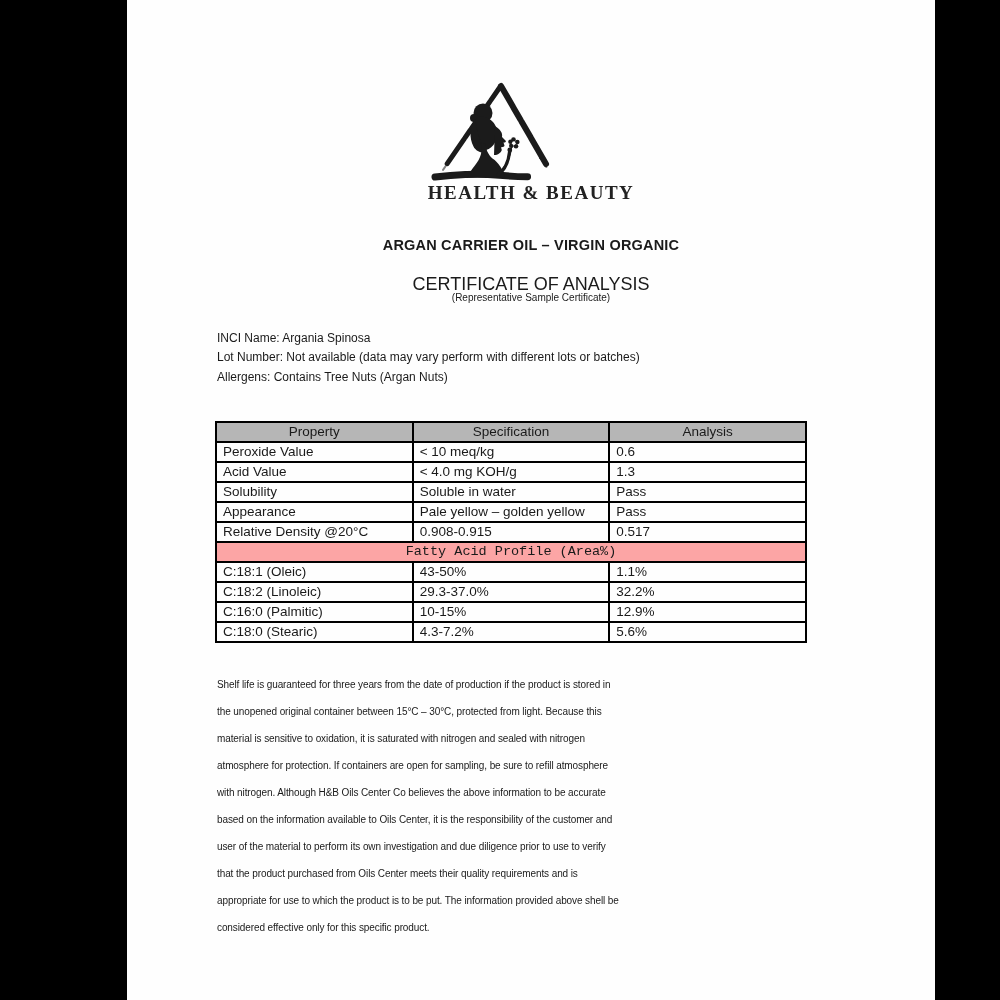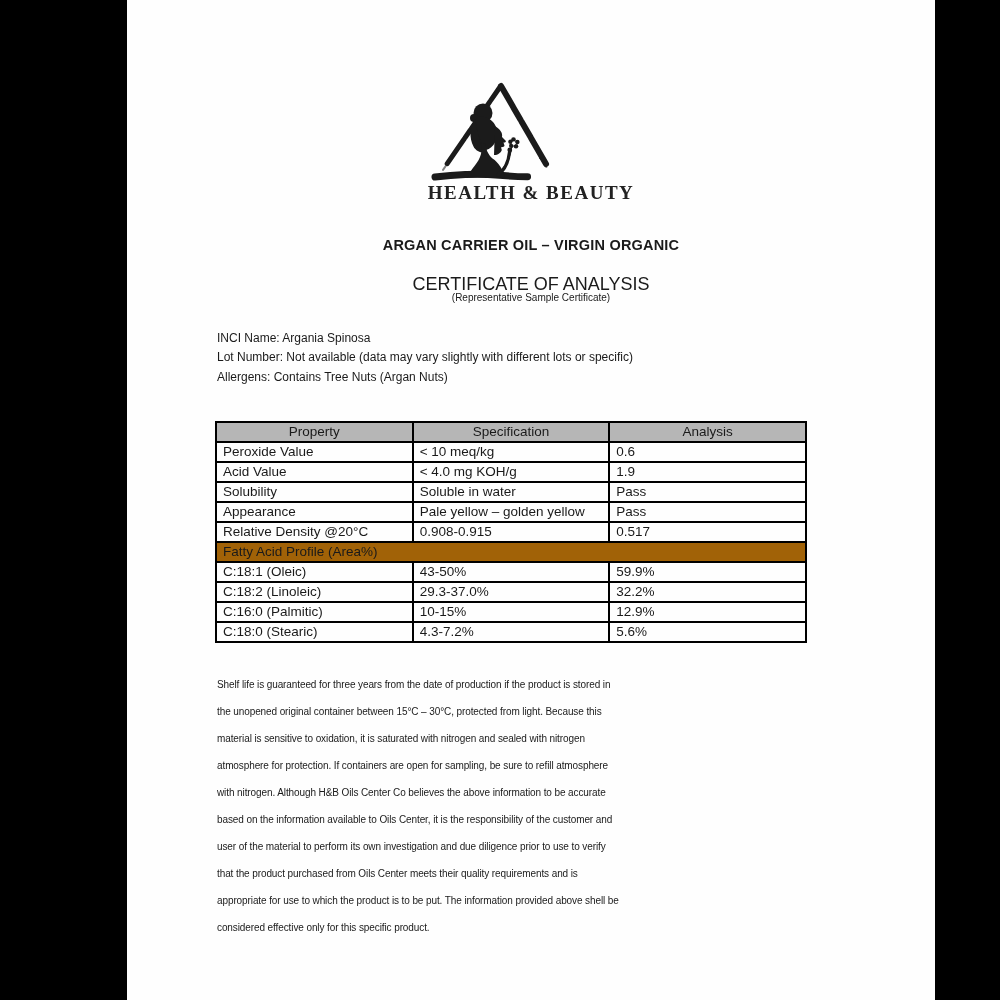--- a/index.html
+++ b/index.html
@@ -37,21 +37,21 @@
   table.analysis col { width:33.33%; }
   table.analysis th, table.analysis td {
     border:2px solid #000; padding:1px 6px;
     height:16px; line-height:16px;
     overflow:hidden; white-space:nowrap;
   }
   table.analysis th {
     background:#b6b6b6; font-weight:normal; text-align:center; font-size:13.5px;
   }
   table.analysis td.section {
-    background:#a16207; 
+    background:#fca5a5; text-align:center;font-family:Liberation Mono, monospace;
   }
 
   .disclaimer {
     left:90px; top:671px; width:660px;
     font-size:10px; line-height:27px;
     letter-spacing:-0.1px;
     white-space:pre-line;
   }
 </style>
 </head>
@@ -101,21 +101,21 @@
   <div class="abs centered logo-text">HEALTH &amp; BEAUTY</div>
 
   <div class="abs centered product-title">ARGAN CARRIER OIL – VIRGIN ORGANIC</div>
 
   <div class="abs centered cert-title">CERTIFICATE OF ANALYSIS</div>
 
   <div class="abs centered cert-sub">(Representative Sample Certificate)</div>
 
   <div class="abs details">
     <div>INCI Name: Argania Spinosa</div>
-    <div>Lot Number: Not available (data may vary slightly with different lots or specific)</div>
+    <div>Lot Number: Not available (data may vary perform with different lots or batches)</div>
     <div>Allergens: Contains Tree Nuts (Argan Nuts)</div>
   </div>
 
   <table class="analysis">
     <colgroup>
         <col>
         <col>
         <col>
       </colgroup>
     <thead>
@@ -127,21 +127,21 @@
     </thead>
     <tbody>
       <tr>
         <td>Peroxide Value</td>
         <td>&lt; 10 meq/kg</td>
         <td>0.6</td>
       </tr>
       <tr>
         <td>Acid Value</td>
         <td>&lt; 4.0 mg KOH/g</td>
-        <td>1.9</td>
+        <td>1.3</td>
       </tr>
       <tr>
         <td>Solubility</td>
         <td>Soluble in water</td>
         <td>Pass</td>
       </tr>
       <tr>
         <td>Appearance</td>
         <td>Pale yellow – golden yellow</td>
         <td>Pass</td>
@@ -150,21 +150,21 @@
         <td>Relative Density @20°C</td>
         <td>0.908-0.915</td>
         <td>0.517</td>
       </tr>
       <tr>
         <td class="section" colspan="3">Fatty Acid Profile (Area%)</td>
       </tr>
       <tr>
         <td>C:18:1 (Oleic)</td>
         <td>43-50%</td>
-        <td>59.9%</td>
+        <td>1.1%</td>
       </tr>
       <tr>
         <td>C:18:2 (Linoleic)</td>
         <td>29.3-37.0%</td>
         <td>32.2%</td>
       </tr>
       <tr>
         <td>C:16:0 (Palmitic)</td>
         <td>10-15%</td>
         <td>12.9%</td>

